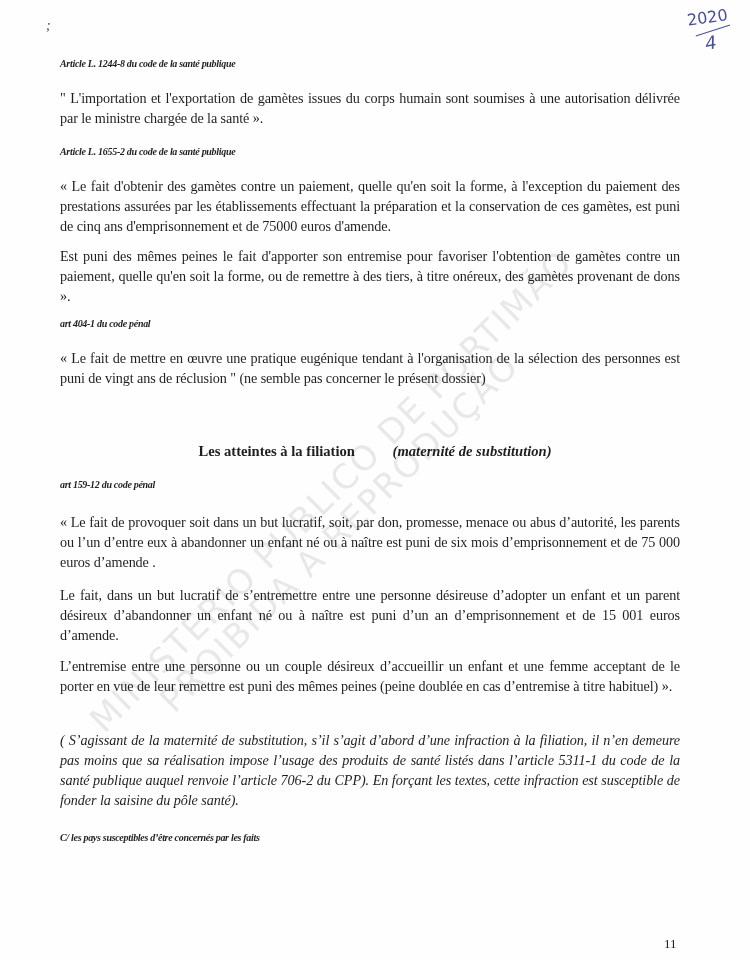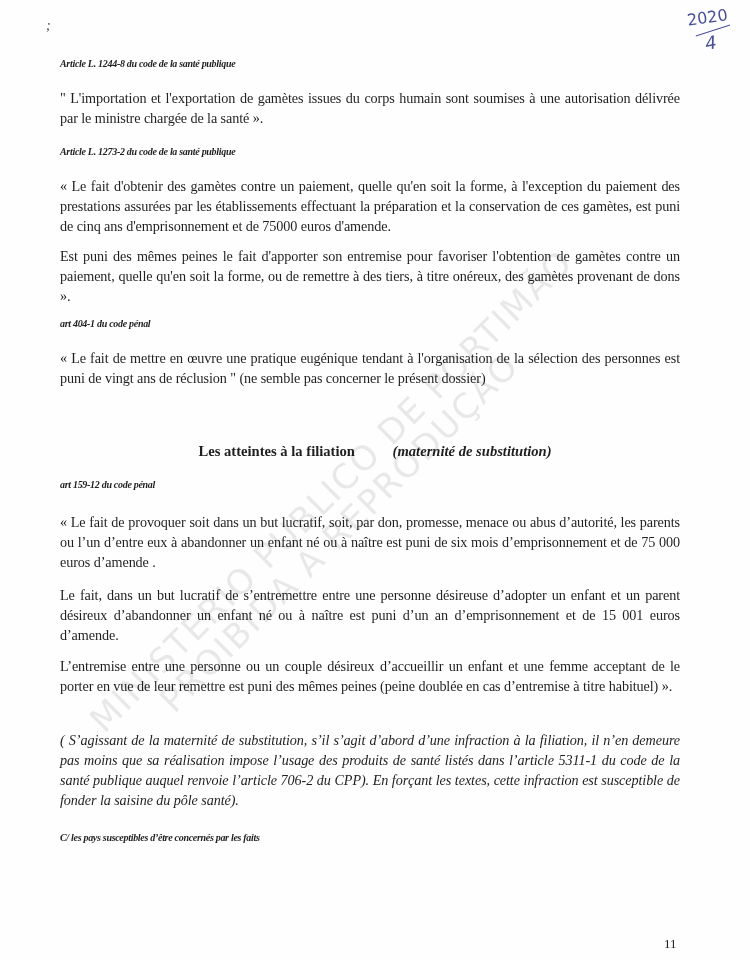--- a/index.html
+++ b/index.html
@@ -41,21 +41,21 @@
     <span class="line"></span>
     <span class="num">4</span>
   </div>
 
   <div class="watermark wm1">MINISTÉRIO PÚBLICO DE PORTIMÃO</div>
   <div class="watermark wm2">PROIBIDA A REPRODUÇÃO</div>
 
   <div class="heading" style="top:58px;">Article  L. 1244-8 du code de la santé publique</div>
   <div class="para" style="top:88px;">" L'importation et l'exportation de gamètes issues du corps humain sont soumises à une autorisation délivrée par le ministre chargée de la santé ».</div>
 
-  <div class="heading" style="top:146px;">Article L. 1273-2 du code de la santé publique</div>
+  <div class="heading" style="top:146px;">Article L. 1655-2 du code de la santé publique</div>
   <div class="para" style="top:176px;"> « Le fait d'obtenir des gamètes contre un paiement, quelle qu'en soit la forme, à l'exception du paiement des prestations assurées par les établissements effectuant la préparation et la conservation de ces gamètes, est puni de cinq ans d'emprisonnement et de 75000 euros d'amende.</div>
   <div class="para" style="top:246px;">Est puni des mêmes peines le fait d'apporter son entremise pour favoriser l'obtention de gamètes contre un paiement, quelle qu'en soit la forme, ou de remettre à des tiers, à titre onéreux, des gamètes provenant de dons ».</div>
 
   <div class="heading" style="top:318px;">art 404-1 du code pénal</div>
   <div class="para" style="top:348px;"><span>« Le fait de mettre en œuvre une pratique eugénique tendant à l'organisation de la sélection des personnes est puni de vingt ans de réclusion " </span><span class="it">(ne semble pas concerner le présent dossier)</span></div>
 
   <div class="center-title" style="top:443px;"><span>Les atteintes à la filiation </span><span class="it">(maternité de substitution)</span></div>
 
   <div class="heading" style="top:479px;">art 159-12 du code pénal</div>
   <div class="para" style="top:512px;">« Le fait de provoquer soit dans un but lucratif, soit, par don, promesse, menace ou abus d’autorité, les parents ou l’un d’entre eux à abandonner un enfant né ou à naître est puni de six mois d’emprisonnement et de 75 000 euros d’amende .</div>

